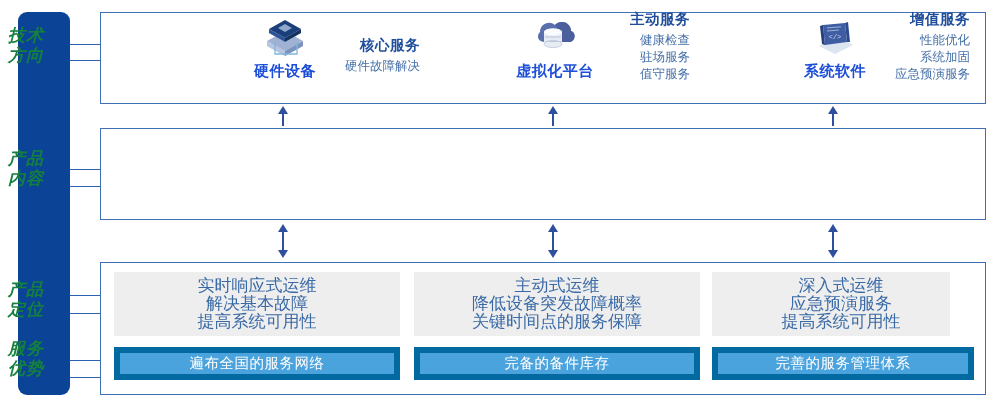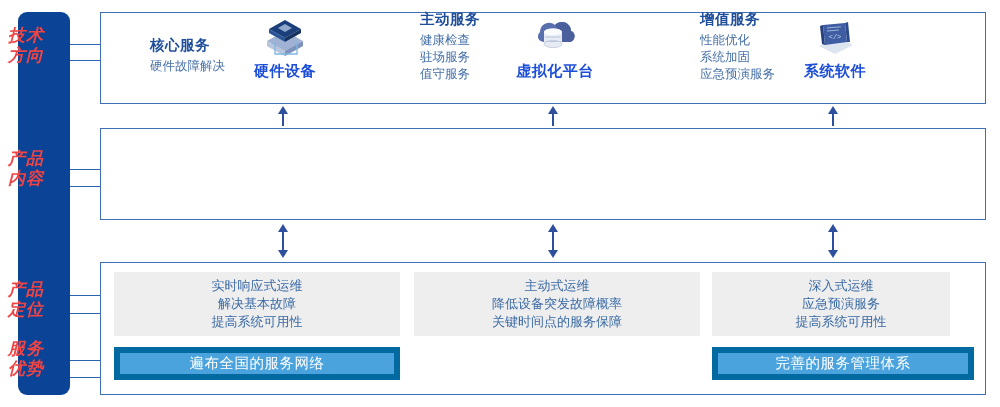--- a/index.html
+++ b/index.html
@@ -15,21 +15,21 @@
   .sidebar {
     position: absolute;
     left: 18px; top: 12px;
     width: 52px; height: 383px;
     background: #0b4396;
     border-radius: 9px;
   }
   .sb-label {
     position: absolute;
     left: 0; width: 52px;
-    color: #ef4444;
+    color: #15803d;
     font-weight: bold;
     font-style: italic;
     font-size: 17px;
     line-height: 20px;
     text-align: center;
     letter-spacing: 1px;
   }
   .sb-label span { display: block; }
 
   
@@ -68,21 +68,21 @@
     font-weight: bold;
     margin-top: 2px;
     letter-spacing: .5px;
   }
 
   
   .prod-col {
     position: absolute;
     top: 0; height: 92px;
     display: flex; flex-direction: column;
-    align-items: flex-start; justify-content: center;
+    align-items: flex-end; justify-content: center;
   }
   .prod-title {
     color: #1f4e9c;
     font-size: 14.5px;
     font-weight: bold;
     letter-spacing: .5px;
     margin-bottom: 3px;
   }
   .prod-item {
     color: #4670a8;
@@ -120,21 +120,21 @@
   .pos-card {
     position: absolute;
     top: 272px;
     height: 64px;
     background: #eeeeee;
     display: flex; flex-direction: column;
     align-items: center; justify-content: center;
   }
   .pos-line {
     color: #3a6aa6;
-    font-size: 13px;
+    font-size: 17px;
     line-height: 18px;
     text-align: center;
   }
   .adv-bar {
     position: absolute;
     top: 347px;
     height: 33px;
     background: #4ba3dd;
     border: 6px solid #0369a1;
     display: flex; align-items: center; justify-content: center;
@@ -291,15 +291,16 @@
     <div class="pos-line">降低设备突发故障概率</div>
     <div class="pos-line">关键时间点的服务保障</div>
   </div>
   <div class="pos-card" style="left:712px; width:238px;padding-left:20px;">
     <div class="pos-line">深入式运维</div>
     <div class="pos-line">应急预演服务</div>
     <div class="pos-line">提高系统可用性</div>
   </div>
 
   <div class="adv-bar" style="left:114px; width:286px;">遍布全国的服务网络</div>
+  <div class="adv-bar" style="left:414px; width:286px;">完备的备件库存</div>
   <div class="adv-bar" style="left:712px; width:262px;">完善的服务管理体系</div>
 
 </div>
 
 </body></html>

